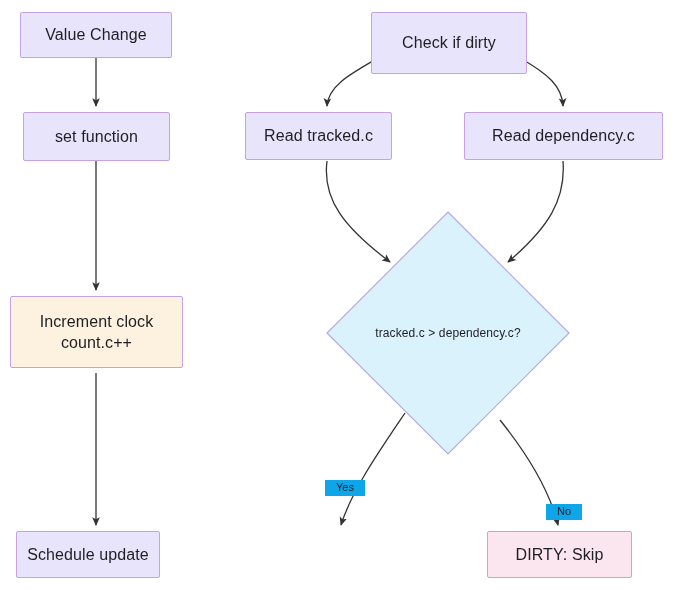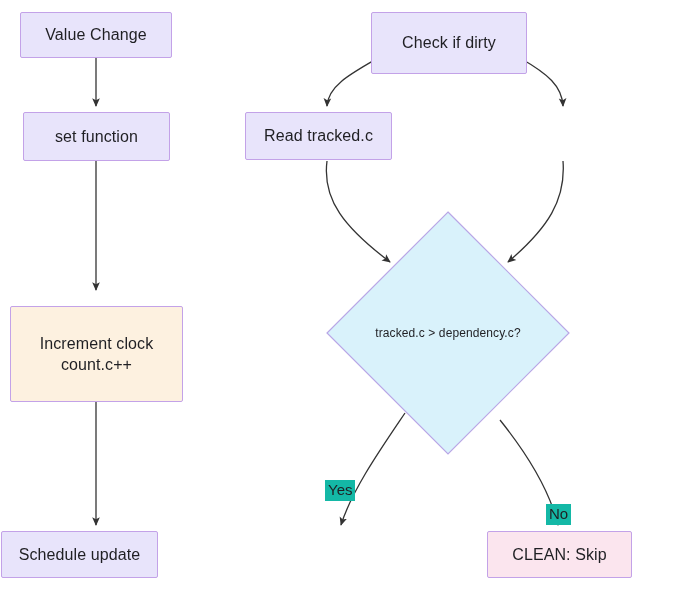--- a/index.html
+++ b/index.html
@@ -77,25 +77,25 @@
     height: 100%;
     display: flex;
     align-items: center;
     justify-content: center;
     color: #1f1f23;
     font-size: 12px;
     letter-spacing: 0.1px;
   }
   .edge-label {
     position: absolute;
-    background: #14b8a6;
+    background: #0ea5e9;
     color: #1f1f23;
-    font-size: 15px;
+    font-size: 11px;
     line-height: 1.25;
-    padding: 1px 3px;
+    padding: 1px 11px;
     white-space: nowrap;
   }
 </style>
 </head>
 <body>
 
 <div id="canvas">
 
   <svg class="edges" viewBox="0 0 678 597" width="678" height="597">
     <defs>
@@ -119,47 +119,50 @@
   </svg>
 
   <div class="node node-process" style="left:20px; top:12px; width:152px; height:46px;">
     <span class="node-label">Value Change</span>
   </div>
 
   <div class="node node-process" style="left:23px; top:112px; width:147px; height:49px;">
     <span class="node-label">set function</span>
   </div>
 
-  <div class="node node-accent" style="left:10px; top:296px; width:173px; height:96px;margin-top:10px;">
+  <div class="node node-accent" style="left:10px; top:296px; width:173px; height:72px;">
     <span class="node-label">Increment clock
 count.c++</span>
   </div>
 
-  <div class="node node-process" style="left:1px; top:531px; width:157px; height:47px;">
+  <div class="node node-process" style="left:16px; top:531px; width:144px; height:47px;">
     <span class="node-label">Schedule update</span>
   </div>
 
   <div class="node node-process" style="left:371px; top:12px; width:156px; height:62px;">
     <span class="node-label">Check if dirty</span>
   </div>
 
   <div class="node node-process" style="left:245px; top:112px; width:147px; height:48px;">
     <span class="node-label">Read tracked.c</span>
   </div>
 
+  <div class="node node-process" style="left:464px; top:112px; width:199px; height:48px;">
+    <span class="node-label">Read dependency.c</span>
+  </div>
 
   <div class="diamond-wrap" style="left:326px; top:211px; width:244px; height:244px;">
     <svg class="diamond-shape" viewBox="0 0 244 244" width="244" height="244">
       <polygon points="122,1 243,122 122,243 1,122" fill="#d9f2fb" stroke="#b9a6e6" stroke-width="1.2"></polygon>
     </svg>
     <div class="diamond-text">tracked.c &gt; dependency.c?</div>
   </div>
 
   <div class="edge-label" style="left:325px; top:480px;">Yes</div>
 
   <div class="edge-label" style="left:546px; top:504px;">No</div>
 
 
   <div class="node node-danger" style="left:487px; top:531px; width:145px; height:47px;">
-    <span class="node-label">CLEAN: Skip</span>
+    <span class="node-label">DIRTY: Skip</span>
   </div>
 
 </div>
 
 </body></html>

